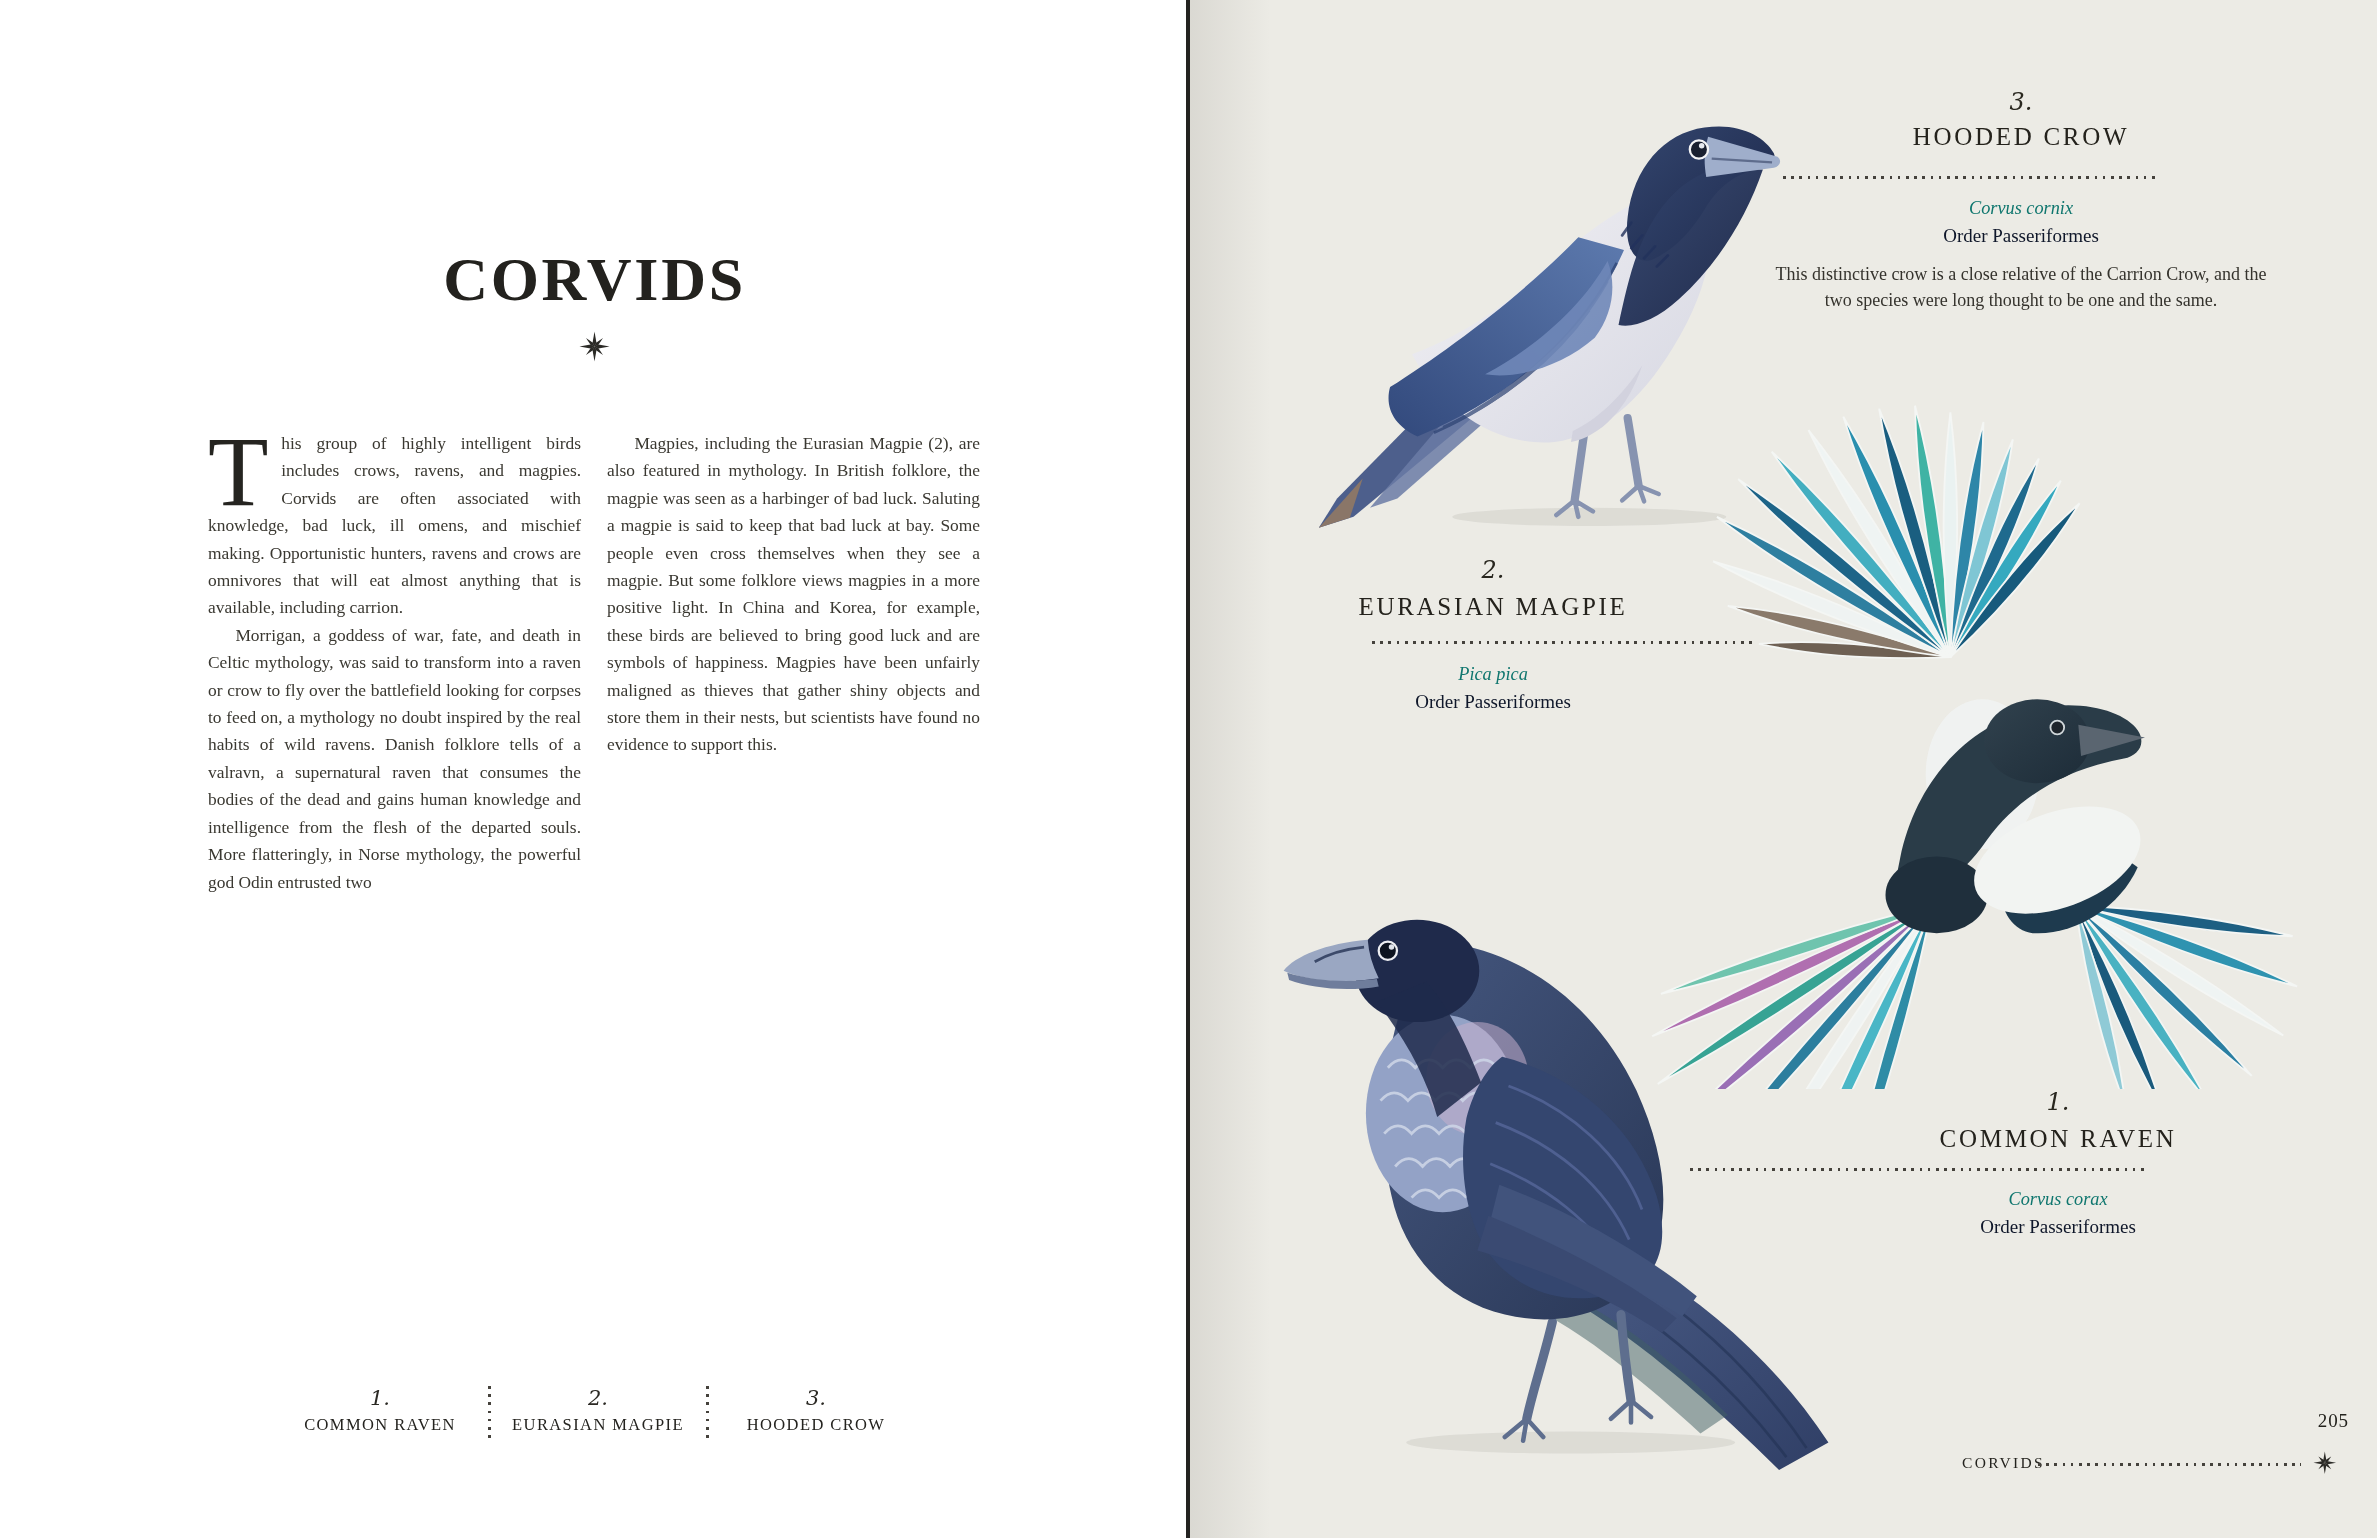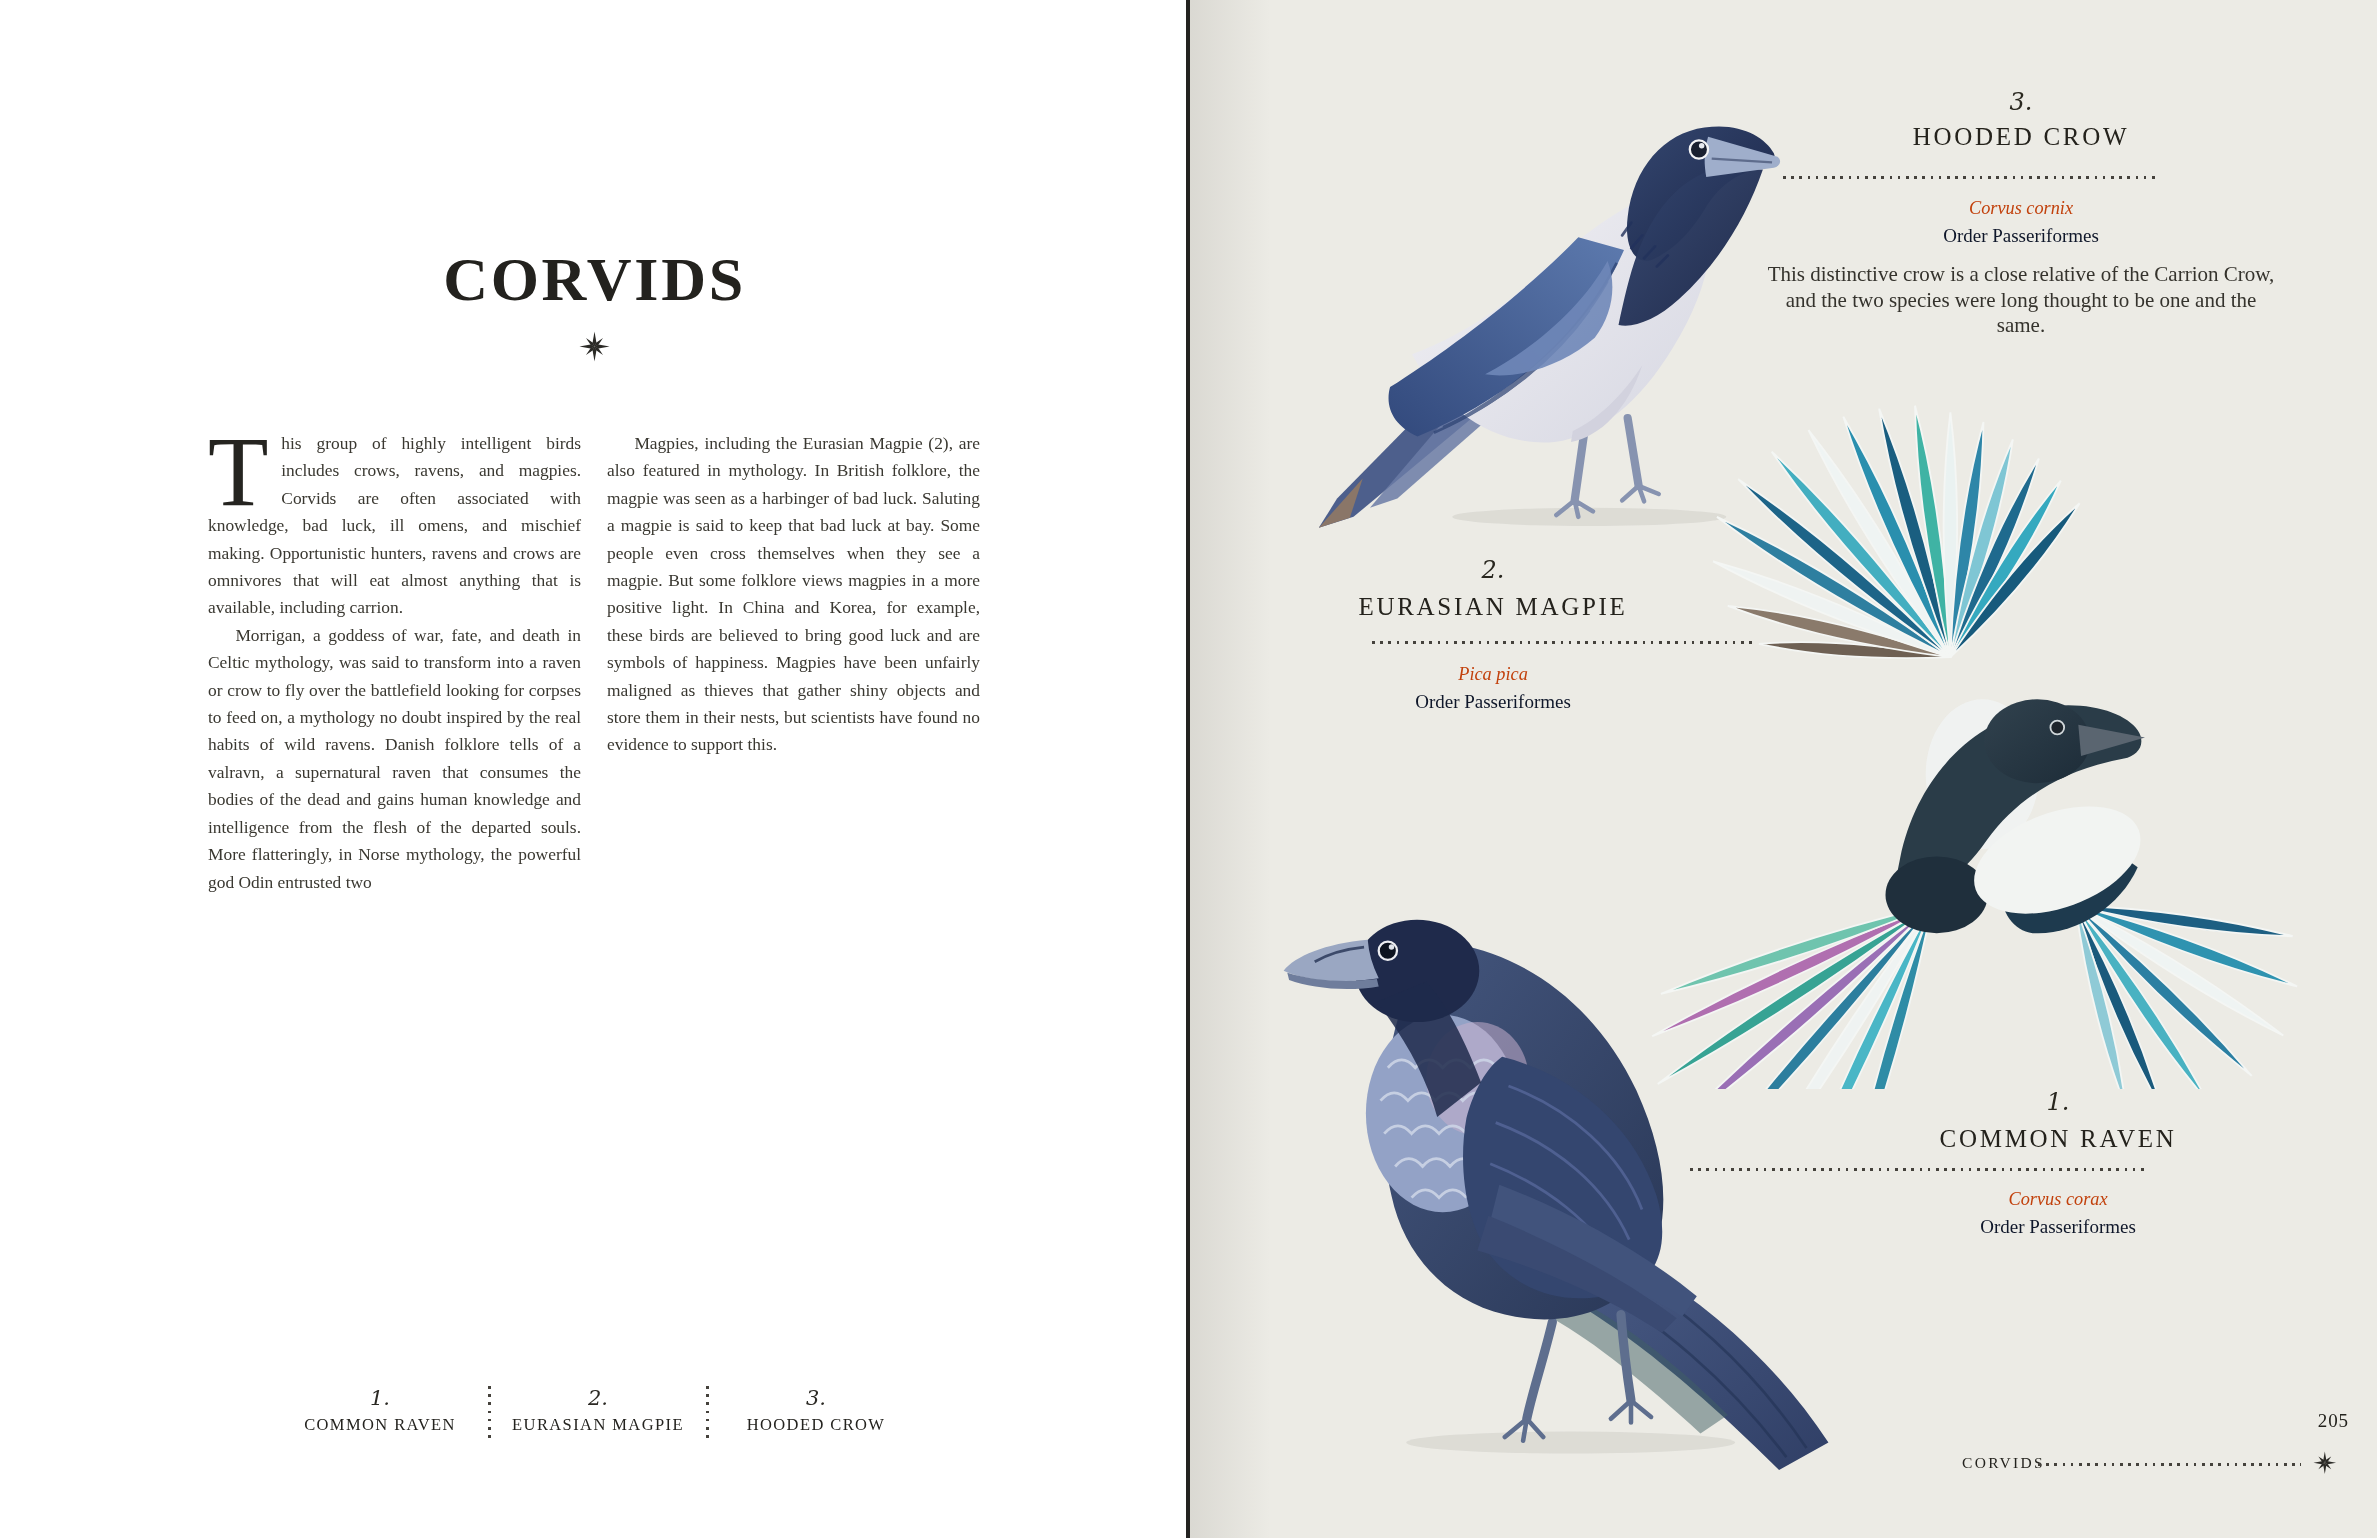--- a/index.html
+++ b/index.html
@@ -50,23 +50,23 @@
   #right-page{position:absolute;left:1189px;top:0;width:1189px;height:1538px;background:var(--right-bg);}
   #right-page::before{
     content:"";position:absolute;left:0;top:0;bottom:0;width:82px;
     background:linear-gradient(to right, rgba(60,55,45,0.10), rgba(60,55,45,0));
     pointer-events:none;
   }
   #page-divider{position:absolute;left:1186px;top:0;width:3.7px;height:1538px;background:var(--divider);}
   .sp-num,.sp-head,.sp-latin,.sp-order,.sp-desc{position:absolute;transform:translateX(-50%);text-align:center;}
   .sp-num{font-style:italic;font-size:24px;color:#29271f;font-family:"DejaVu Serif", serif;}
   .sp-head{font-size:25px;letter-spacing:2.7px;color:#24221c;white-space:nowrap;}
-  .sp-latin{font-style:italic;font-size:18.3px;color:#c2410c;}
+  .sp-latin{font-style:italic;font-size:18.3px;color:#0f766e;}
   .sp-order{font-size:19px;color:#0f172a;}
-  .sp-desc{font-size:21px;line-height:25.6px;color:#35332d;}
+  .sp-desc{font-size:18px;line-height:25.6px;color:#35332d;}
   .dotrule{
     position:absolute;height:2.7px;
     background-image:repeating-linear-gradient(to right, var(--rule) 0 2.7px, transparent 2.7px 8.2px);
   }
   .bird{position:absolute;}
   
   .folio{position:absolute;right:29px;top:1410px;font-size:19px;color:#23221d;letter-spacing:0.9px;}
   .runfoot-label{position:absolute;left:773px;top:1454px;font-size:15.5px;letter-spacing:2.3px;color:#24231e;}
   .runfoot-rule{left:849px;top:1463px;width:263px;}
   .runfoot-star{position:absolute;left:1123px;top:1450px;}

